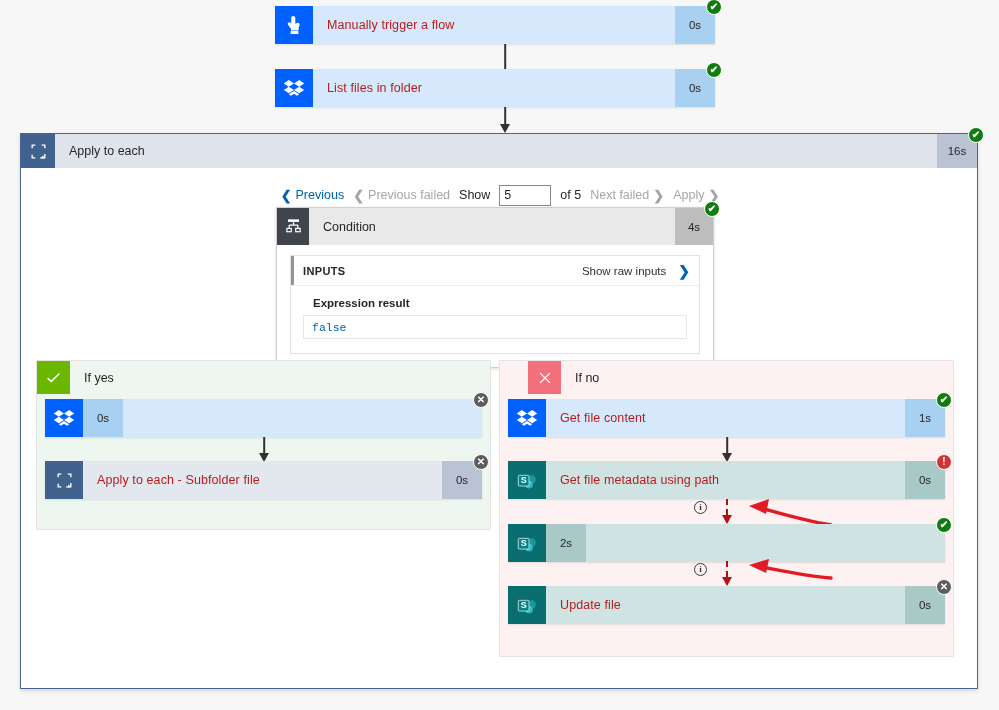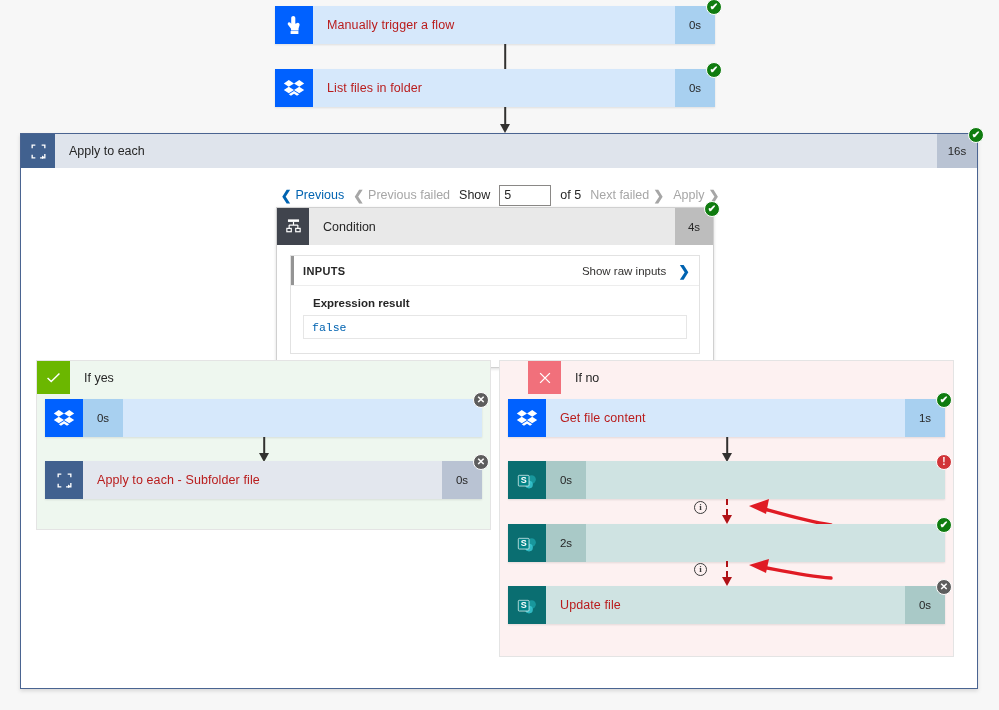--- a/index.html
+++ b/index.html
@@ -402,20 +402,21 @@
   <div class="card t-sharepoint" style="left:508px; top:461px; width:437px;">
     <div class="icobox">
       <svg width="23" height="23" viewBox="0 0 24 24" aria-hidden="true">
         <circle cx="16.3" cy="11.0" r="4.4" fill="#1a9ba1" opacity="0.9"></circle>
         <circle cx="13.6" cy="16.3" r="4.0" fill="#37c6d0" opacity="0.85"></circle>
         <rect x="2.4" y="6.6" width="11.2" height="11.2" rx="1" fill="#038387"></rect>
         <rect x="2.4" y="6.6" width="11.2" height="11.2" rx="1" fill="none" stroke="#ffffff" stroke-width="0.7"></rect>
         <text x="8.0" y="15.1" font-size="9.4" font-weight="bold" fill="#ffffff" text-anchor="middle" font-family="Liberation Sans, sans-serif">S</text>
       </svg>
     </div>
+    <div class="title">Get file metadata using path</div>
     <div class="dur">0s</div>
     <div class="badge failed">!</div>
   </div>
 
   <div class="infodot" style="left:694px; top:501px;">i</div>
   <div class="conn dashed" style="left:717px; top:499px; width:20px; height:25px;">
     <div class="stem" style="height:16px;"></div>
     <div class="head"></div>
   </div>
 

